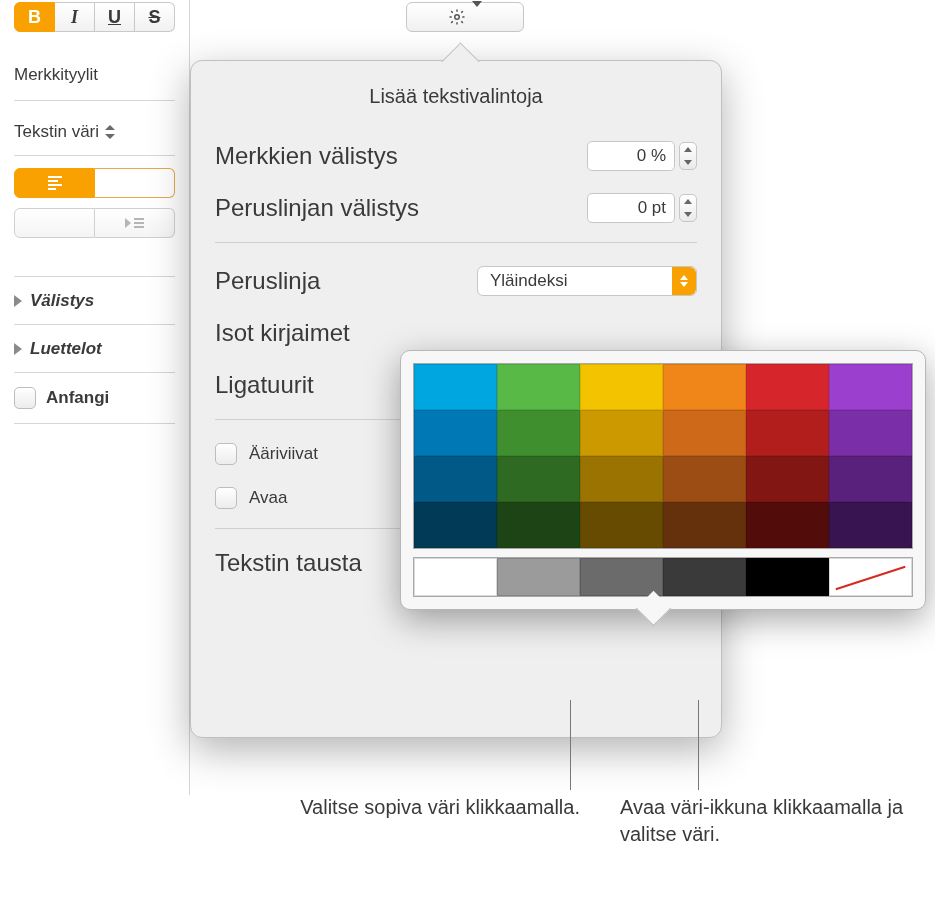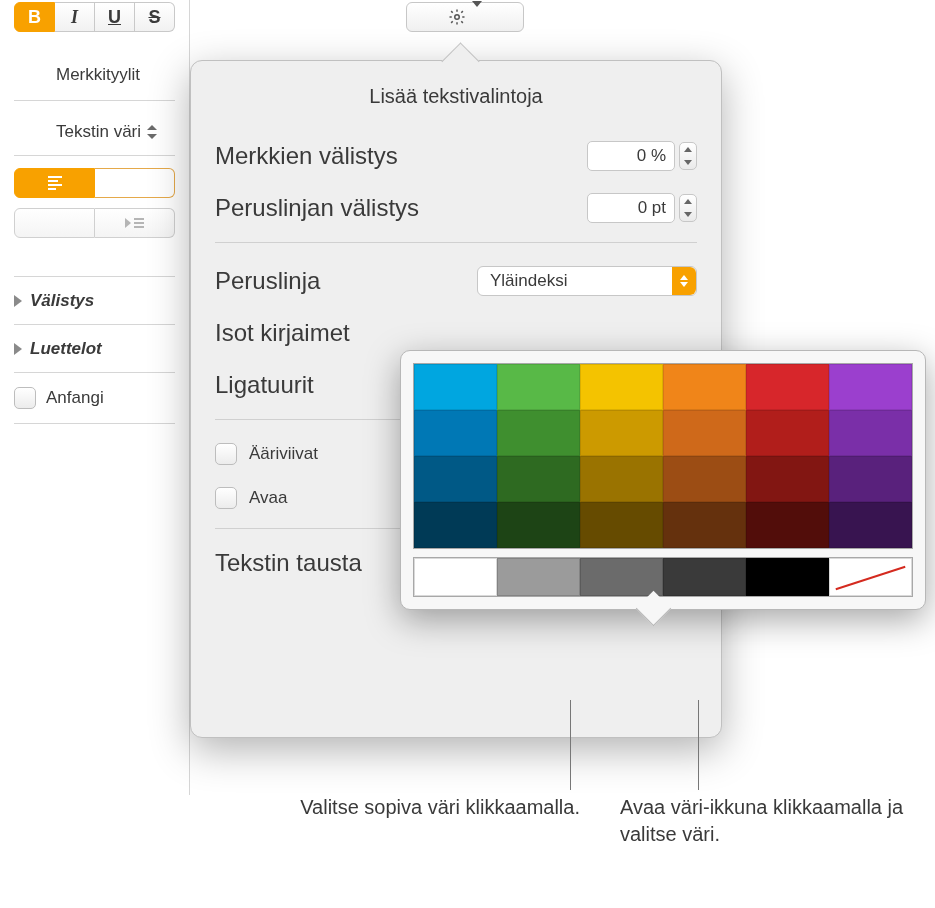--- a/index.html
+++ b/index.html
@@ -49,21 +49,21 @@
   .fmt-italic { font-style: italic; font-family: serif; }
   .fmt-underline { text-decoration: underline; }
   .fmt-strike { text-decoration: line-through; }
 
   .side-row {
     display: flex;
     align-items: center;
     height: 42px;
   }
   .side-row.plain { border-bottom: none; }
-  .side-label { font-size: 17px; color: #3b3b3b; margin-left: 42px; }
+  .side-label { font-size: 17px; color: #3b3b3b; }
   .dropdown-caret {
     width: 14px; height: 14px;
     margin-left: 4px;
     position: relative;
   }
   .dropdown-caret::before, .dropdown-caret::after {
     content:""; position:absolute; left:2px;
     border-left:5px solid transparent;
     border-right:5px solid transparent;
   }
@@ -408,21 +408,21 @@
     <span class="bold">Välistys</span>
   </div>
 
   <div class="disclosure-row">
     <div class="tri"></div>
     <span class="bold">Luettelot</span>
   </div>
 
   <div class="checkbox-row" style="border-bottom:1px solid #d6d6d6;">
     <div class="mac-checkbox"></div>
-    <span class="bold" style="font-weight:400;">Anfangi</span>
+    <span class="bold" style="font-weight:700;">Anfangi</span>
   </div>
 
 </div>
 
 <div class="gear-button">
   <span class="gear-icon">
     <svg viewBox="0 0 24 24" fill="none" stroke="#555" stroke-width="2">
       <circle cx="12" cy="12" r="3"></circle>
       <path d="M12 2v3M12 19v3M4.2 4.2l2.1 2.1M17.7 17.7l2.1 2.1M2 12h3M19 12h3M4.2 19.8l2.1-2.1M17.7 6.3l2.1-2.1"></path>
     </svg>

